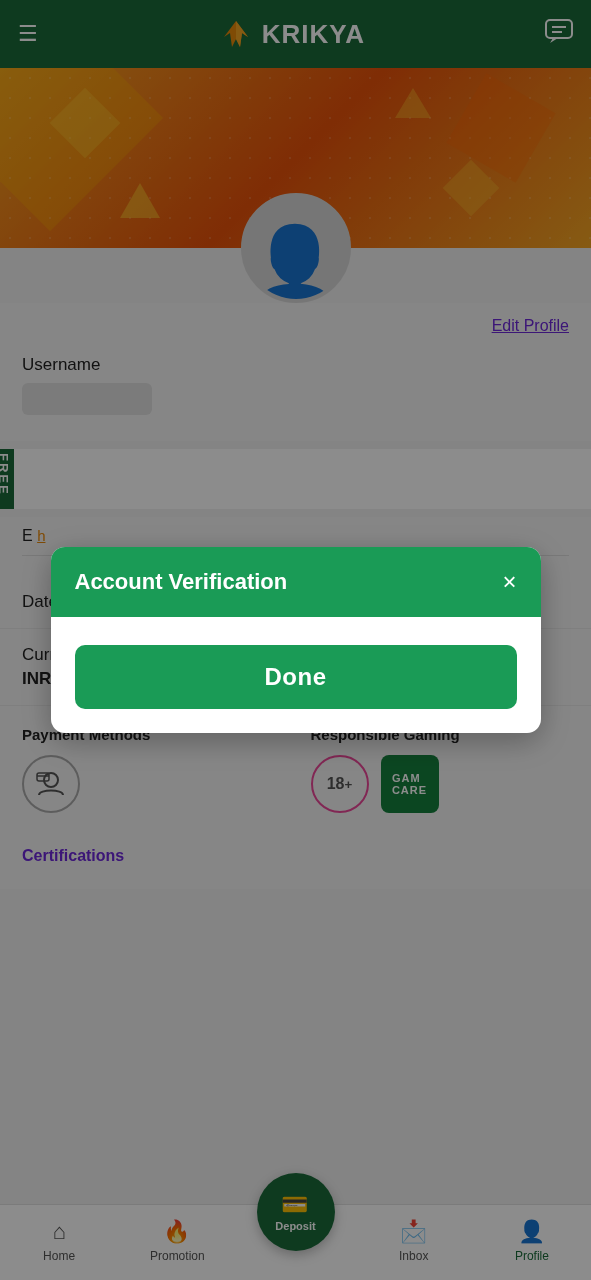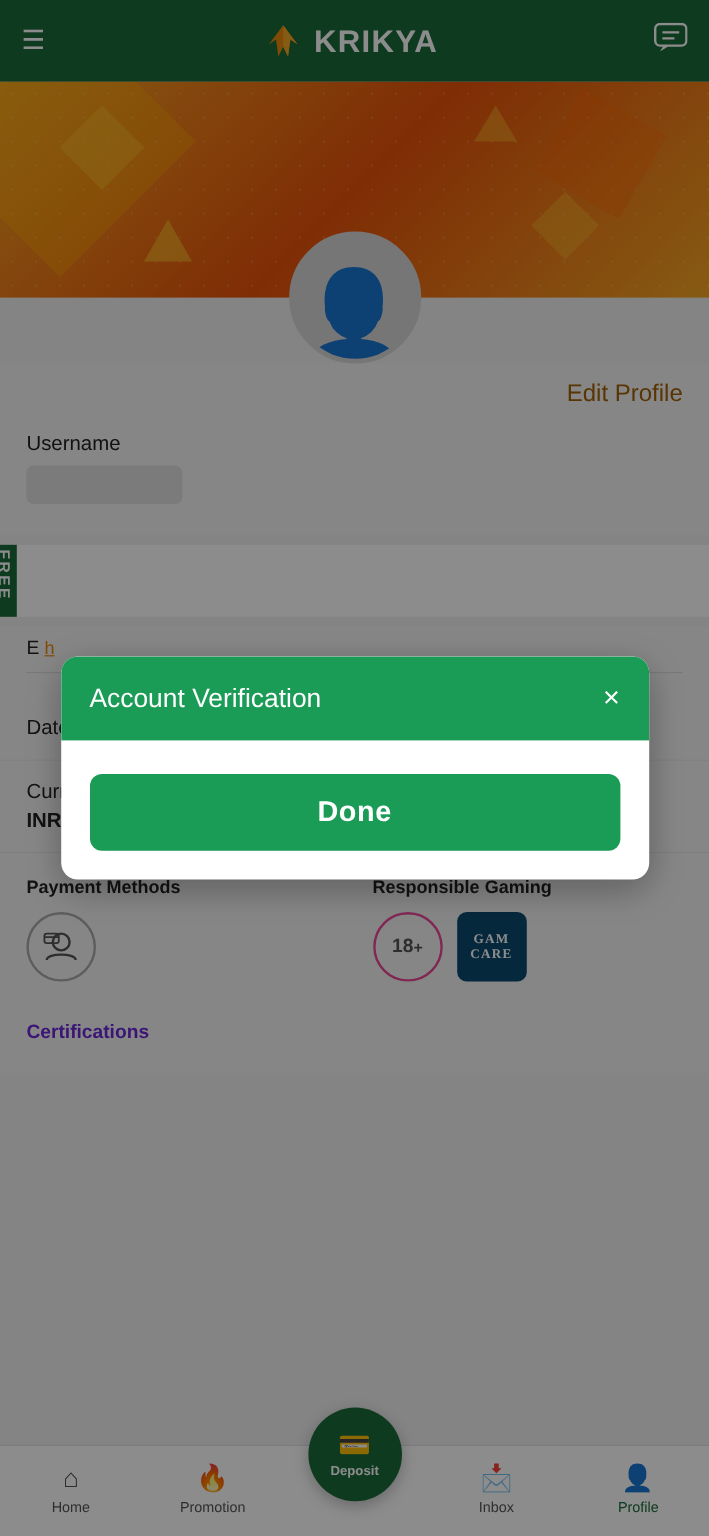--- a/index.html
+++ b/index.html
@@ -137,25 +137,26 @@
       line-height: 1;
     }
 
     
     .profile-body {
       background: #f5f5f5;
       padding: 0 22px;
       padding-bottom: 20px;
     }
     .edit-profile-link {
-      color: #a16207;
+      color: #6d28d9;
       text-align: right;
-      font-size: 20px;
+      font-size: 16px;
       padding: 14px 0 10px 0;
       cursor: pointer;
+      text-decoration: underline;
     }
     .field-label {
       font-size: 17px;
       color: #222;
       font-weight: 500;
       margin-top: 10px;
     }
     .field-value-bar {
       background: #e0e0e0;
       border-radius: 6px;
@@ -275,30 +276,29 @@
       align-items: center;
       justify-content: center;
       font-size: 16px;
       font-weight: 700;
       color: #555;
     }
     .gamcare-badge {
       width: 58px;
       height: 58px;
       border-radius: 8px;
-      background: #0c4a6e;
+      background: #15803d;
       display: flex;
       align-items: center;
       justify-content: center;
       font-size: 11px;
       font-weight: 700;
       color: white;
-      text-align: center;
+      text-align: left;
       letter-spacing: 1px;
-      font-family: Liberation Serif, serif;
     }
     .icons-row {
       display: flex;
       gap: 12px;
       align-items: center;
     }
 
     
     .certifications-section {
       padding: 14px 22px;
@@ -392,21 +392,21 @@
     .modal-header {
       background: #1a9b56;
       padding: 22px 24px;
       display: flex;
       align-items: center;
       justify-content: space-between;
     }
     .modal-title {
       color: white;
       font-size: 22px;
-      font-weight: 400;
+      font-weight: 700;
     }
     .modal-close {
       color: white;
       font-size: 24px;
       cursor: pointer;
       line-height: 1;
       font-weight: 300;
     }
     .modal-body {
       padding: 28px 24px 24px;

